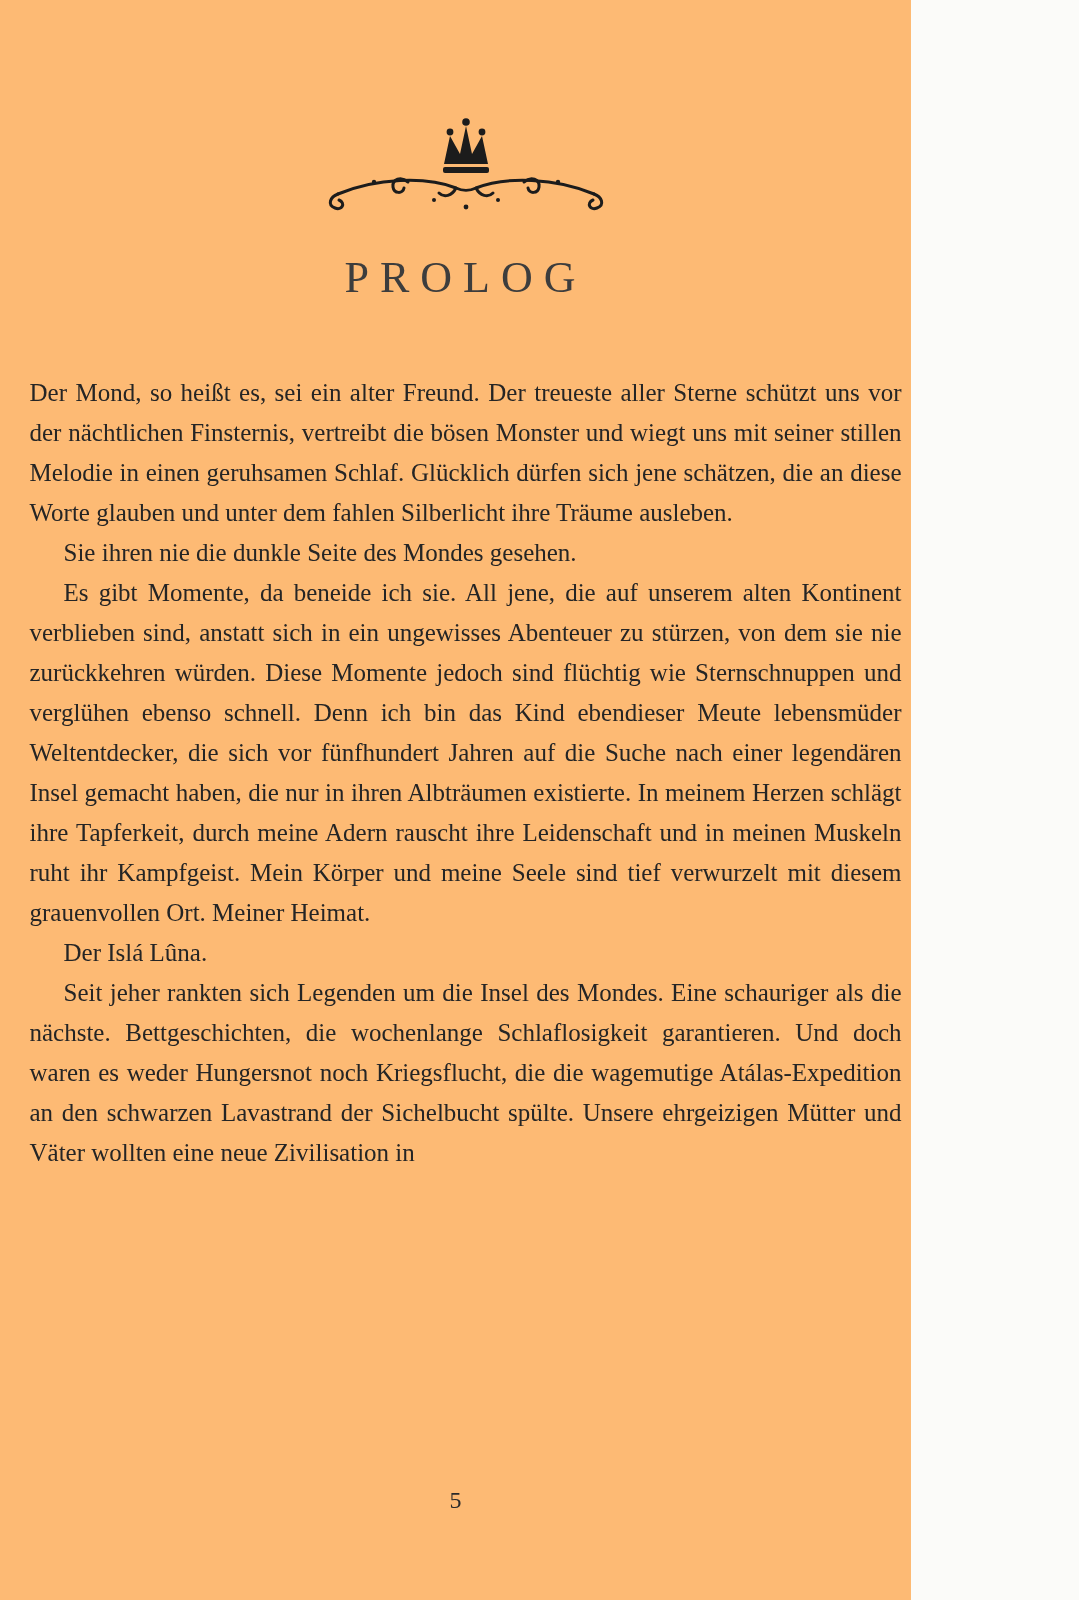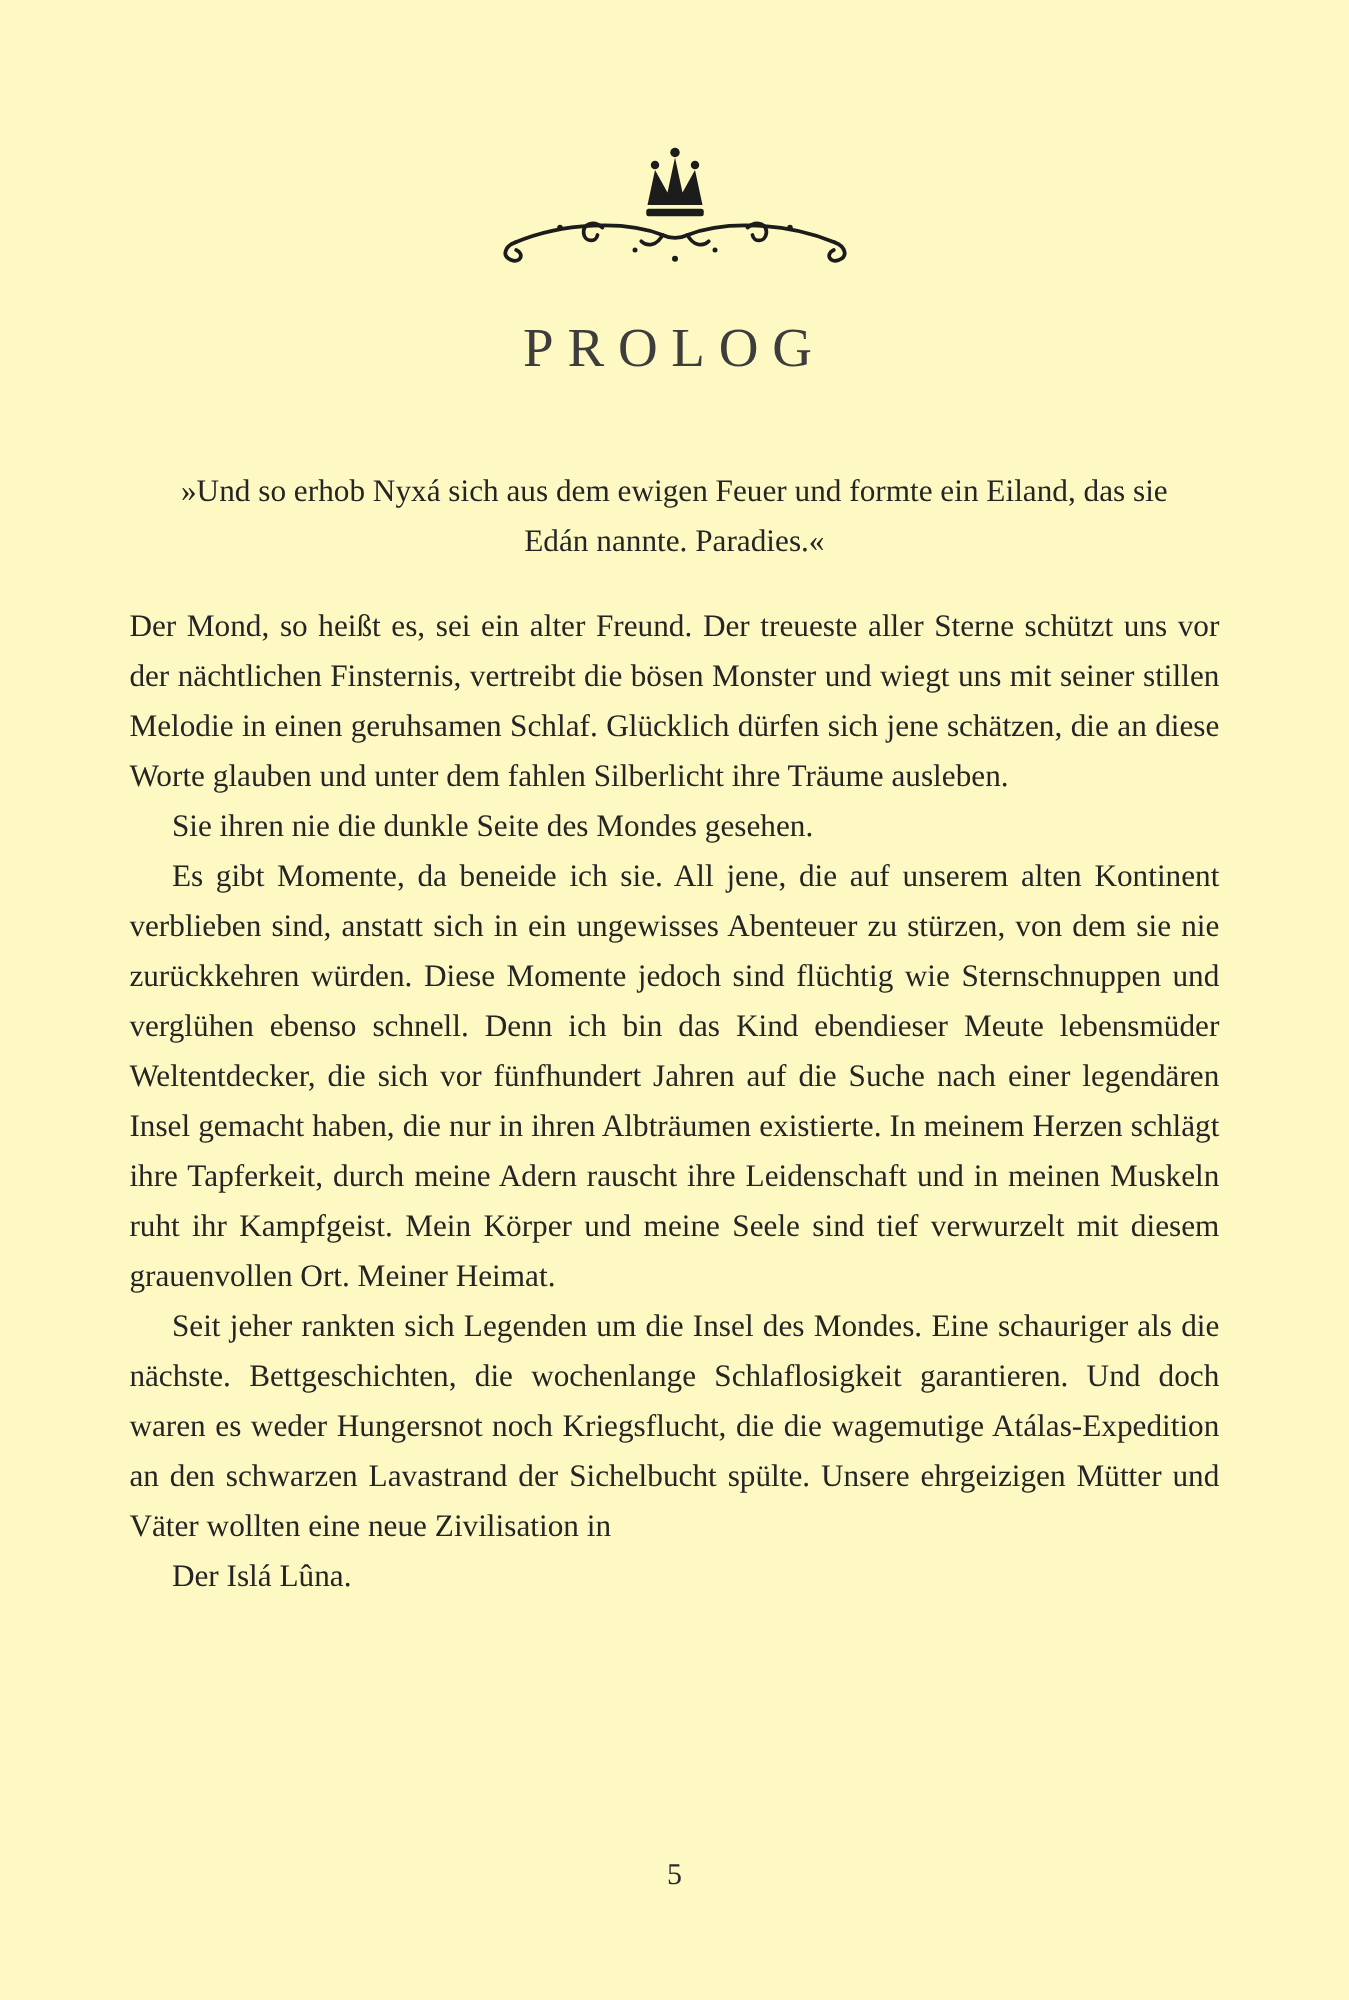--- a/index.html
+++ b/index.html
@@ -2,26 +2,27 @@
 <html lang="de"><head>
 <meta charset="utf-8">
 <style>
   html, body {
     margin: 0;
     padding: 0;
     background: #fbfbf9;
   }
   .page {
     position: relative;
-    width: 1079px;
+    width: 891px;
     height: 1600px;
-    background: #fef9c3;
+    background: #fdba74;
     overflow: hidden;
     font-family: "Liberation Serif", serif;
     color: #252525;
+    padding-left: 20px;
   }
   .ornament-wrap {
     display: flex;
     justify-content: center;
     padding-top: 112px;
   }
   .heading {
     margin: 26px 0 0 0;
     text-align: center;
     font-size: 44px;
@@ -97,26 +98,25 @@
           <circle cx="182" cy="88" r="2"></circle>
           <circle cx="150" cy="95" r="2.4"></circle>
         </g>
       </svg>
     </span>
   </div>
 
   <h1 class="heading">PROLOG</h1>
 
   <div class="epigraph">
-    <div>»Und so erhob Nyxá sich aus dem ewigen Feuer und formte ein Eiland, das sie Edán nannte. Paradies.«</div>
   </div>
 
   <div class="body-text">
     <p>Der Mond, so heißt es, sei ein alter Freund. Der treueste aller Sterne schützt uns vor der nächtlichen Finsternis, vertreibt die bösen Monster und wiegt uns mit seiner stillen Melodie in einen geruhsamen Schlaf. Glücklich dürfen sich jene schätzen, die an diese Worte glauben und unter dem fahlen Silberlicht ihre Träume ausleben.</p>
     <p class="indent">Sie ihren nie die dunkle Seite des Mondes gesehen.</p>
     <p class="indent">Es gibt Momente, da beneide ich sie. All jene, die auf unserem alten Kontinent verblieben sind, anstatt sich in ein ungewisses Abenteuer zu stürzen, von dem sie nie zurückkehren würden. Diese Momente jedoch sind flüchtig wie Sternschnuppen und verglühen ebenso schnell. Denn ich bin das Kind ebendieser Meute lebensmüder Weltentdecker, die sich vor fünfhundert Jahren auf die Suche nach einer legendären Insel gemacht haben, die nur in ihren Albträumen existierte. In meinem Herzen schlägt ihre Tapferkeit, durch meine Adern rauscht ihre Leidenschaft und in meinen Muskeln ruht ihr Kampfgeist. Mein Körper und meine Seele sind tief verwurzelt mit diesem grauenvollen Ort. Meiner Heimat.</p>
+    <p class="indent">Der Islá Lûna.</p>
     <p class="indent">Seit jeher rankten sich Legenden um die Insel des Mondes. Eine schauriger als die nächste. Bettgeschichten, die wochenlange Schlaflosigkeit garantieren. Und doch waren es weder Hungersnot noch Kriegsflucht, die die wagemutige Atálas-Expedition an den schwarzen Lavastrand der Sichelbucht spülte. Unsere ehrgeizigen Mütter und Väter wollten eine neue Zivilisation in</p>
-    <p class="indent">Der Islá Lûna.</p>
   </div>
 
   <div class="page-number">5</div>
 
 </div>
 
 </body></html>

